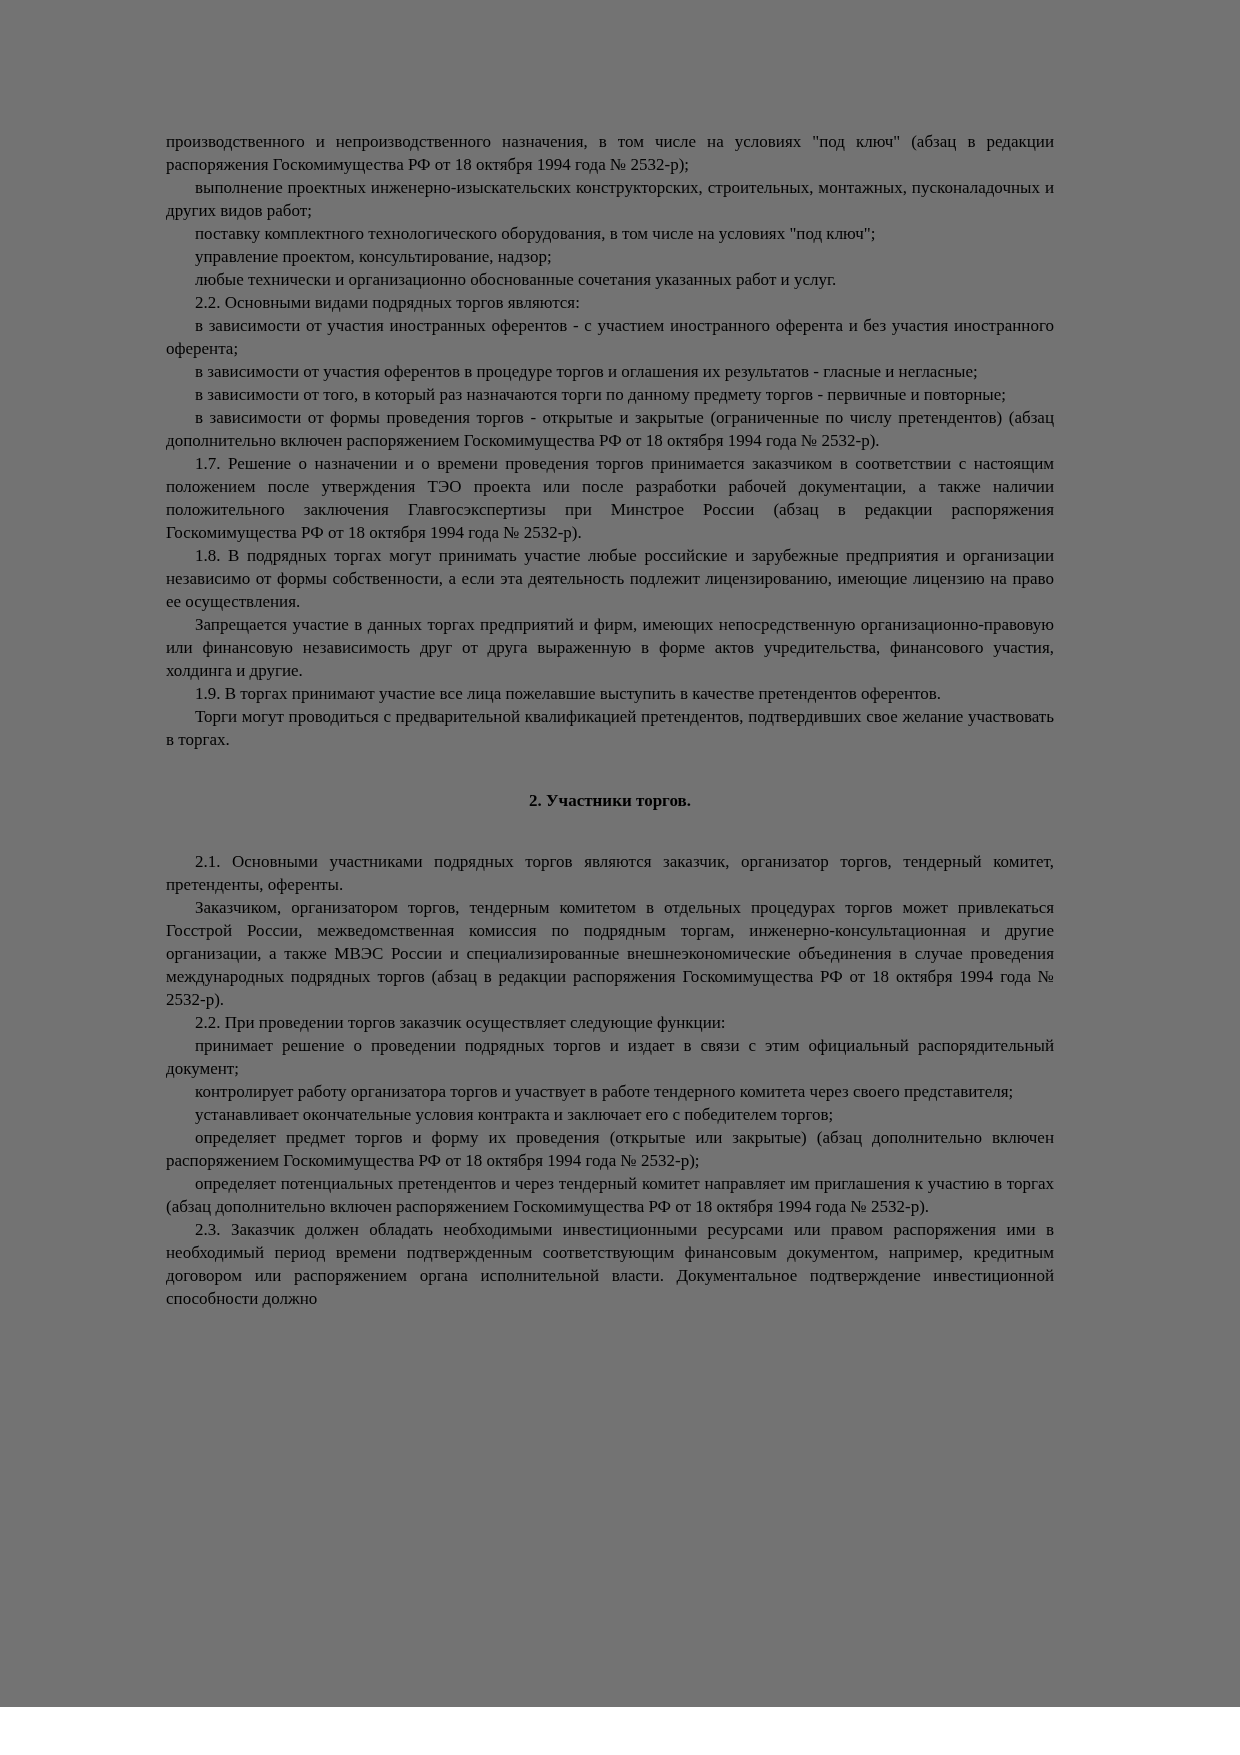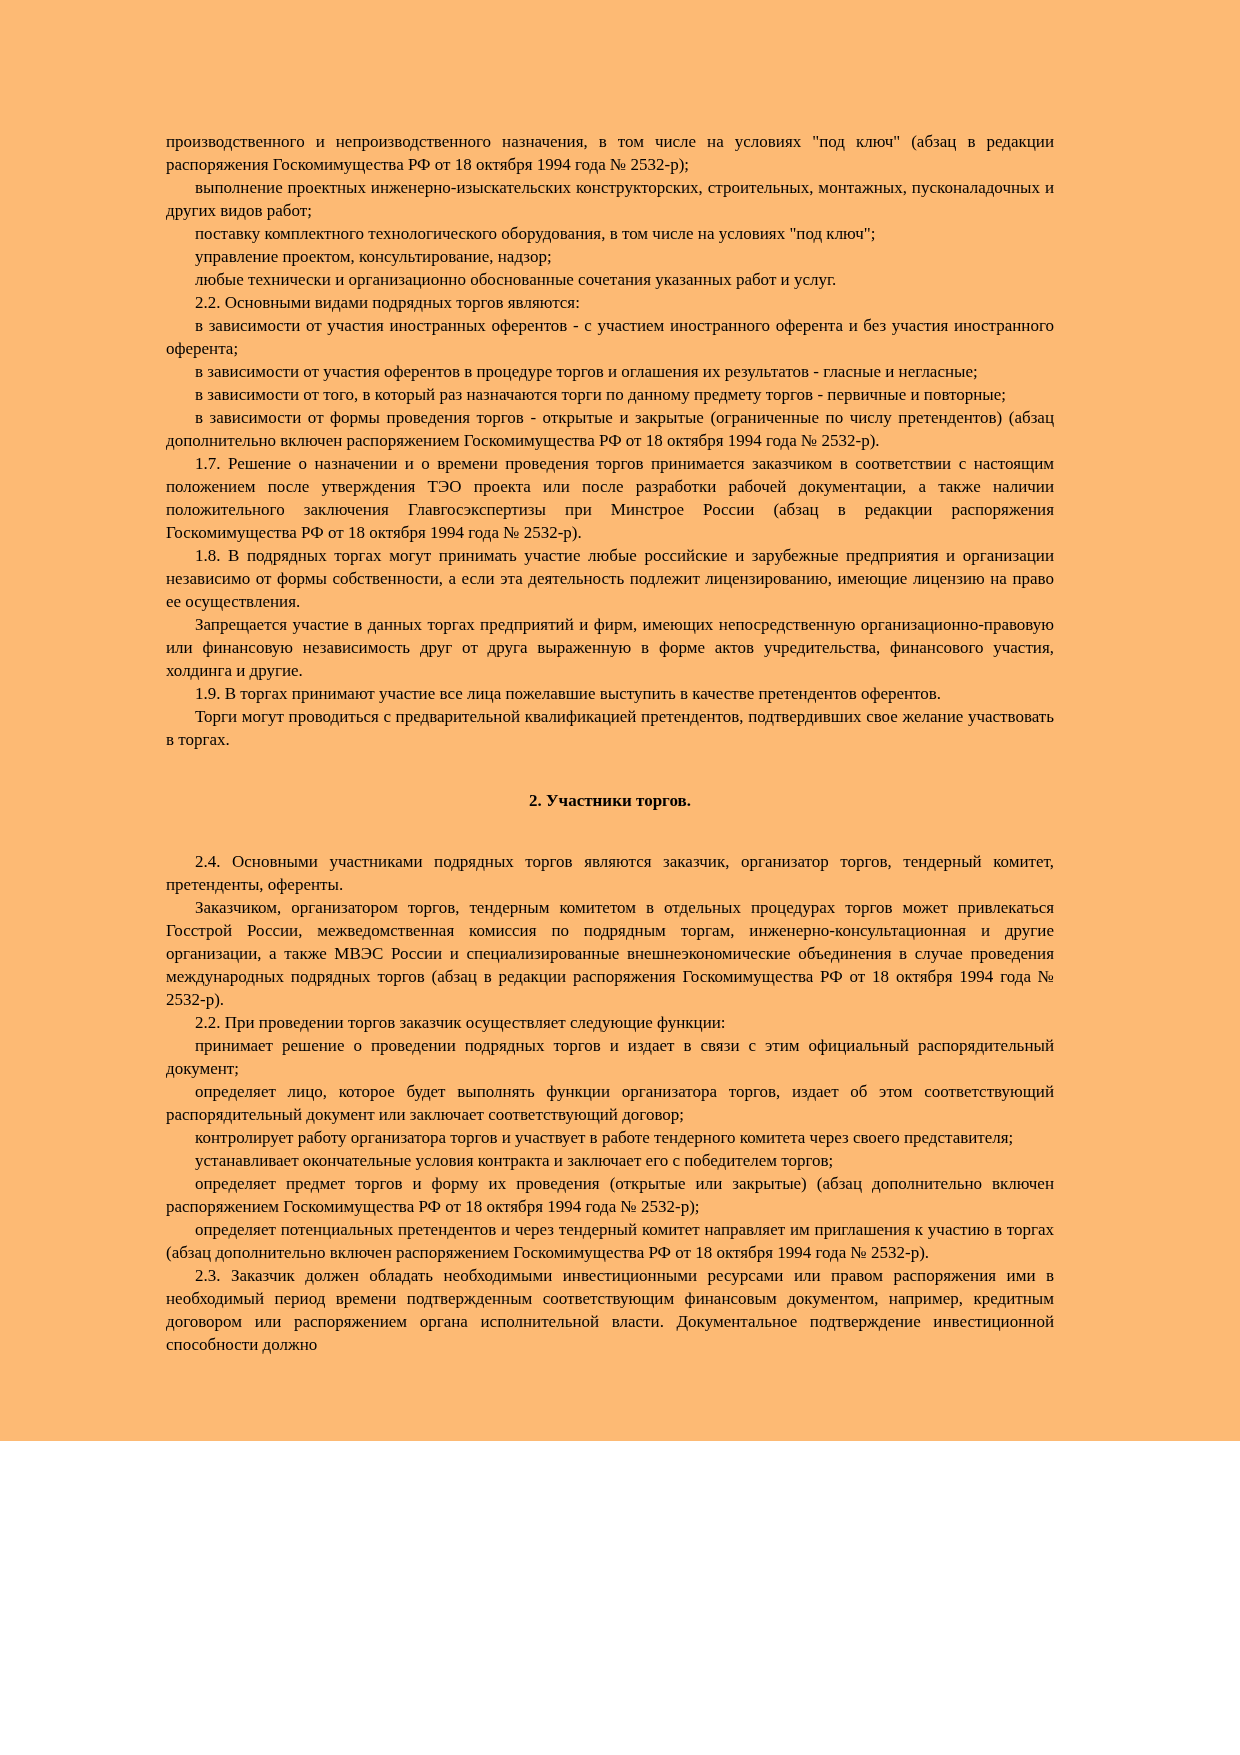--- a/index.html
+++ b/index.html
@@ -7,22 +7,22 @@
     width: 1240px;
     height: 1755px;
     background: #ffffff;
     position: relative;
     overflow: hidden;
   }
   .page {
     position: absolute;
     left: 0; top: 0;
     width: 1240px;
-    height: 1441px;
-    background: #fdba74;
+    height: 1707px;
+    background: #737373;
   }
   .content {
     position: absolute;
     left: 166px;
     top: 130px;
     width: 888px;
     font-family: "Liberation Serif", "DejaVu Serif", serif;
     font-size: 17px;
     line-height: 23px;
     color: #000000;
@@ -57,24 +57,23 @@
       <p class="para">в зависимости от участия иностранных оферентов - с участием иностранного оферента и без участия иностранного оферента;</p>
       <p class="para">в зависимости от участия оферентов в процедуре торгов и оглашения их результатов - гласные и негласные;</p>
       <p class="para">в зависимости от того, в который раз назначаются торги по данному предмету торгов - первичные и повторные;</p>
       <p class="para">в зависимости от формы проведения торгов - открытые и закрытые (ограниченные по числу претендентов) (абзац дополнительно включен распоряжением Госкомимущества РФ от 18 октября 1994 года № 2532-р).</p>
       <p class="para">1.7. Решение о назначении и о времени проведения торгов принимается заказчиком в соответствии с настоящим положением после утверждения ТЭО проекта или после разработки рабочей документации, а также наличии положительного заключения Главгосэкспертизы при Минстрое России (абзац в редакции распоряжения Госкомимущества РФ от 18 октября 1994 года № 2532-р).</p>
       <p class="para">1.8. В подрядных торгах могут принимать участие любые российские и зарубежные предприятия и организации независимо от формы собственности, а если эта деятельность подлежит лицензированию, имеющие лицензию на право ее осуществления.</p>
       <p class="para">Запрещается участие в данных торгах предприятий и фирм, имеющих непосредственную организационно-правовую или финансовую независимость друг от друга выраженную в форме актов учредительства, финансового участия, холдинга и другие.</p>
       <p class="para">1.9. В торгах принимают участие все лица пожелавшие выступить в качестве претендентов оферентов.</p>
       <p class="para">Торги могут проводиться с предварительной квалификацией претендентов, подтвердивших свое желание участвовать в торгах.</p>
       <div class="heading">2. Участники торгов.</div>
-      <p class="para">2.4. Основными участниками подрядных торгов являются заказчик, организатор торгов, тендерный комитет, претенденты, оференты.</p>
+      <p class="para">2.1. Основными участниками подрядных торгов являются заказчик, организатор торгов, тендерный комитет, претенденты, оференты.</p>
       <p class="para">Заказчиком, организатором торгов, тендерным комитетом в отдельных процедурах торгов может привлекаться Госстрой России, межведомственная комиссия по подрядным торгам, инженерно-консультационная и другие организации, а также МВЭС России и специализированные внешнеэкономические объединения в случае проведения международных подрядных торгов (абзац в редакции распоряжения Госкомимущества РФ от 18 октября 1994 года № 2532-р).</p>
       <p class="para">2.2. При проведении торгов заказчик осуществляет следующие функции:</p>
       <p class="para">принимает решение о проведении подрядных торгов и издает в связи с этим официальный распорядительный документ;</p>
-      <p class="para">определяет лицо, которое будет выполнять функции организатора торгов, издает об этом соответствующий распорядительный документ или заключает соответствующий договор;</p>
       <p class="para">контролирует работу организатора торгов и участвует в работе тендерного комитета через своего представителя;</p>
       <p class="para">устанавливает окончательные условия контракта и заключает его с победителем торгов;</p>
       <p class="para">определяет предмет торгов и форму их проведения (открытые или закрытые) (абзац дополнительно включен распоряжением Госкомимущества РФ от 18 октября 1994 года № 2532-р);</p>
       <p class="para">определяет потенциальных претендентов и через тендерный комитет направляет им приглашения к участию в торгах (абзац дополнительно включен распоряжением Госкомимущества РФ от 18 октября 1994 года № 2532-р).</p>
       <p class="para">2.3. Заказчик должен обладать необходимыми инвестиционными ресурсами или правом распоряжения ими в необходимый период времени подтвержденным соответствующим финансовым документом, например, кредитным договором или распоряжением органа исполнительной власти. Документальное подтверждение инвестиционной способности должно</p>
     </div>
 </div>
 
 </body></html>

